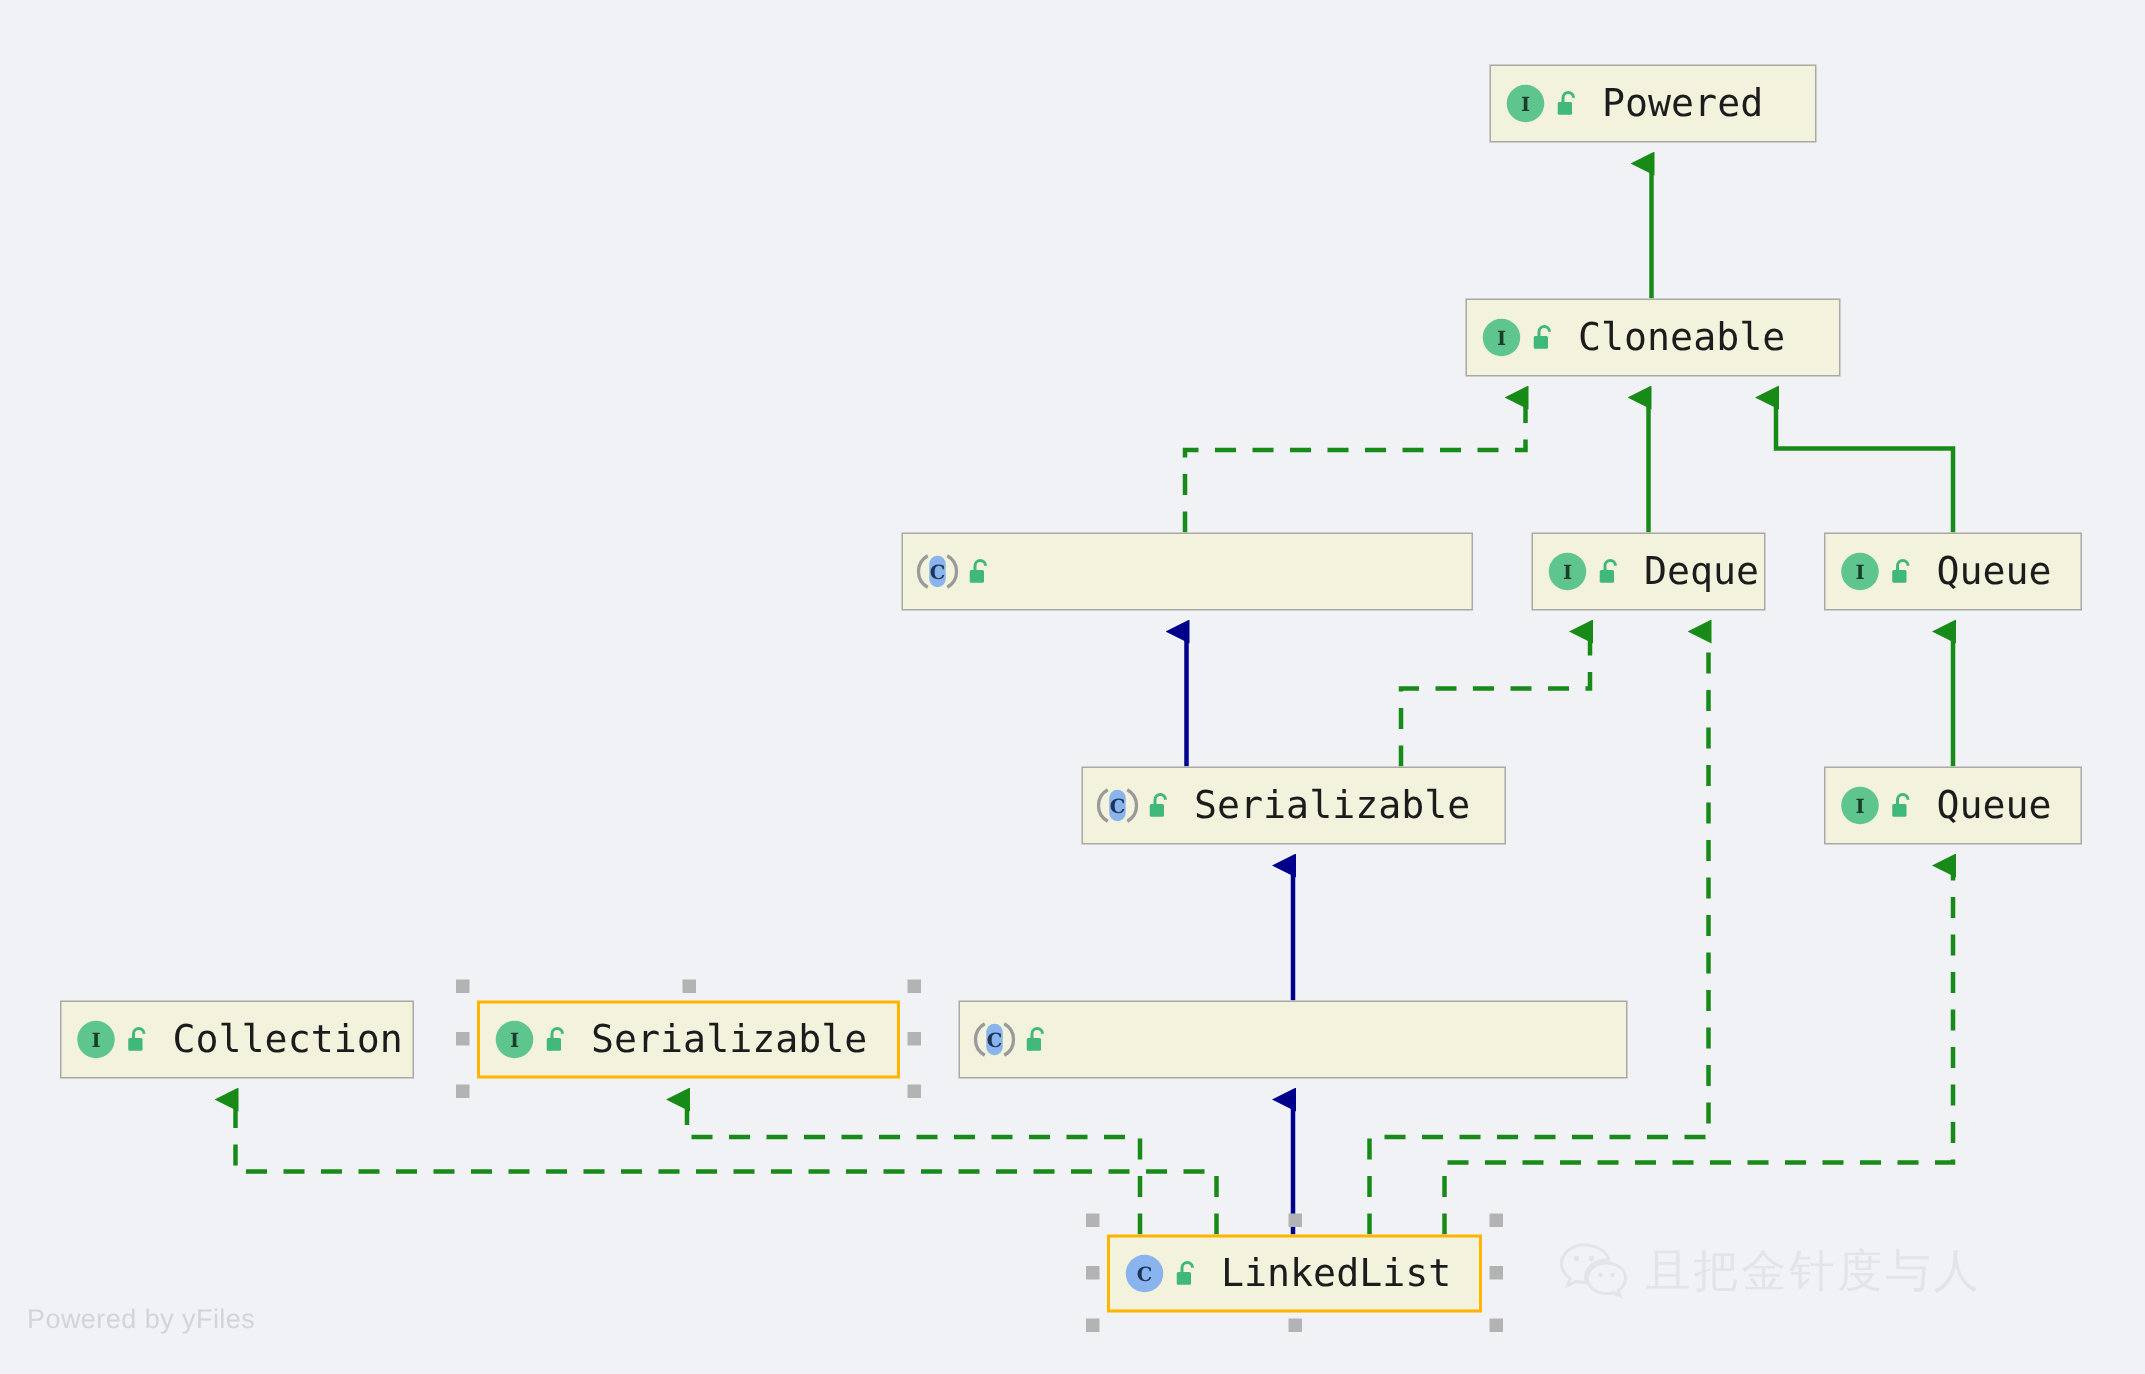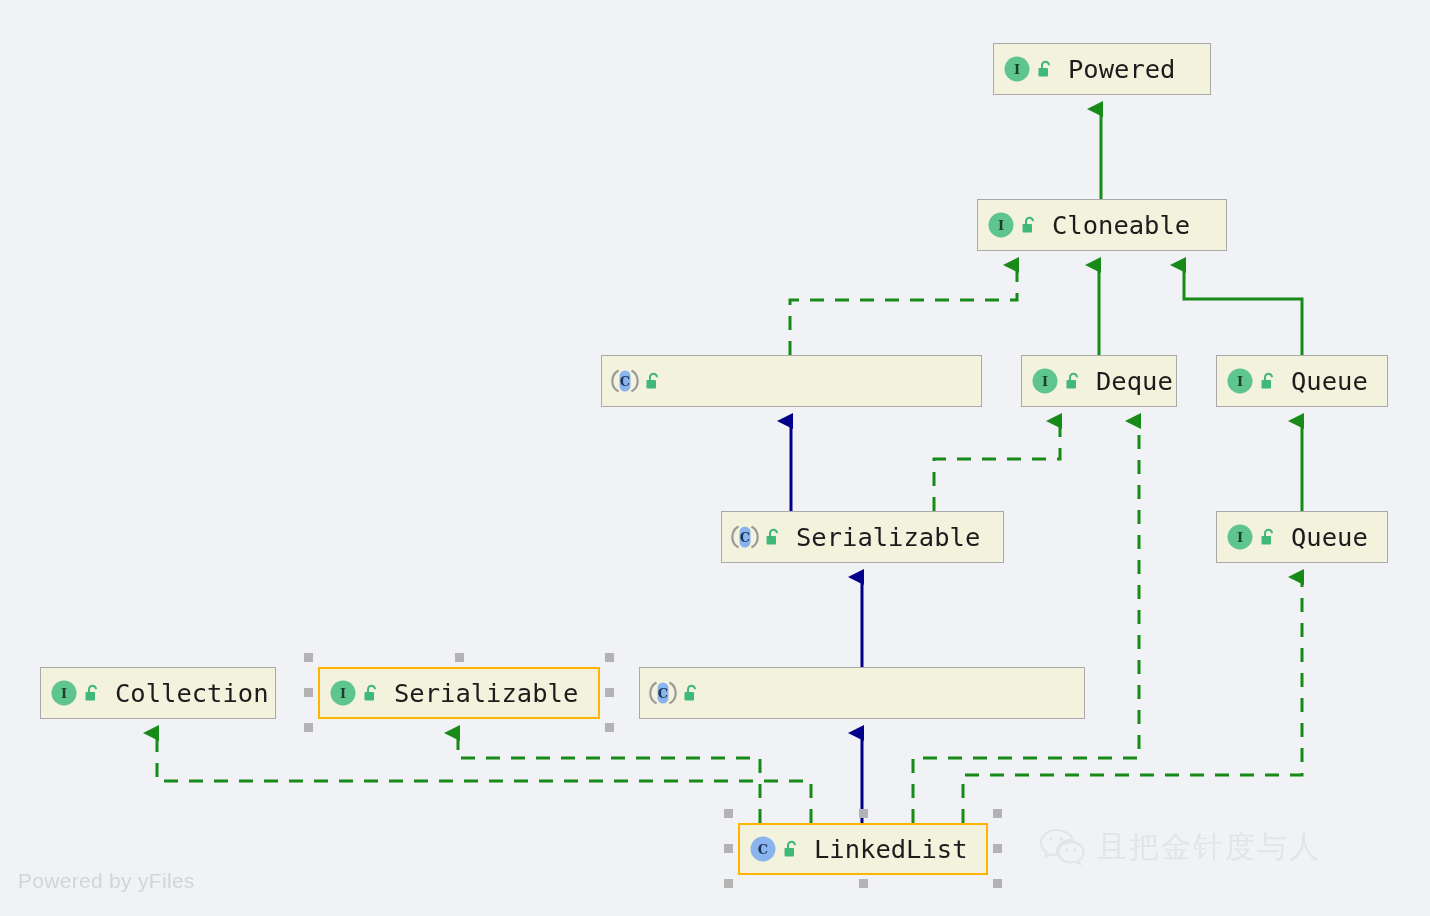--- a/index.html
+++ b/index.html
@@ -67,21 +67,21 @@
     width: 9px;
     height: 9px;
     background: #b3b3b3;
     box-sizing: border-box;
   }
   .watermark-yfiles {
     position: absolute;
     left: 18px;
     top: 869px;
     font-family: "Liberation Sans", sans-serif;
-    font-size: 21px;
+    font-size: 18px;
     color: #d2d4da;
     letter-spacing: 0.3px;
   }
   .watermark-wechat {
     position: absolute;
     left: 1040px;
     top: 827px;
     display: flex;
     align-items: center;
     gap: 11px;

